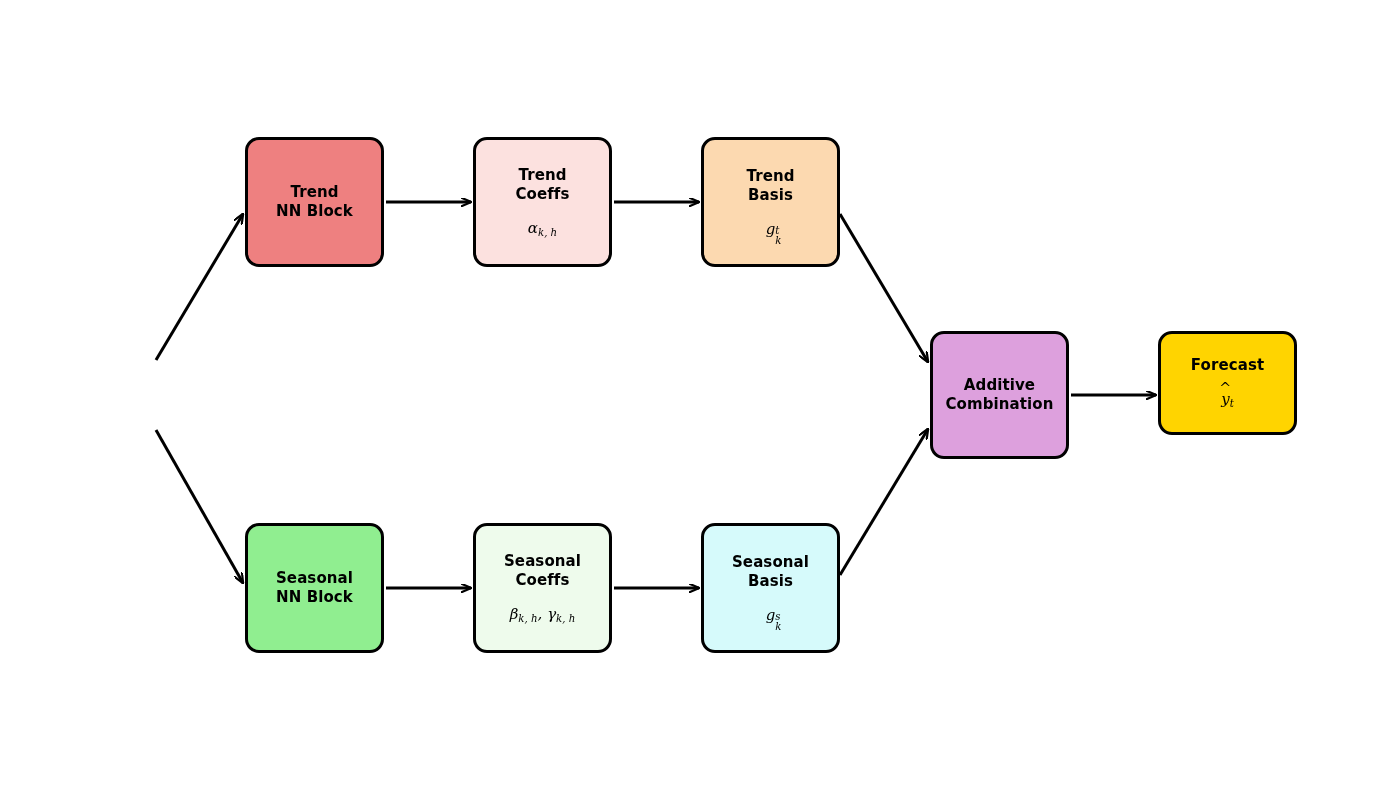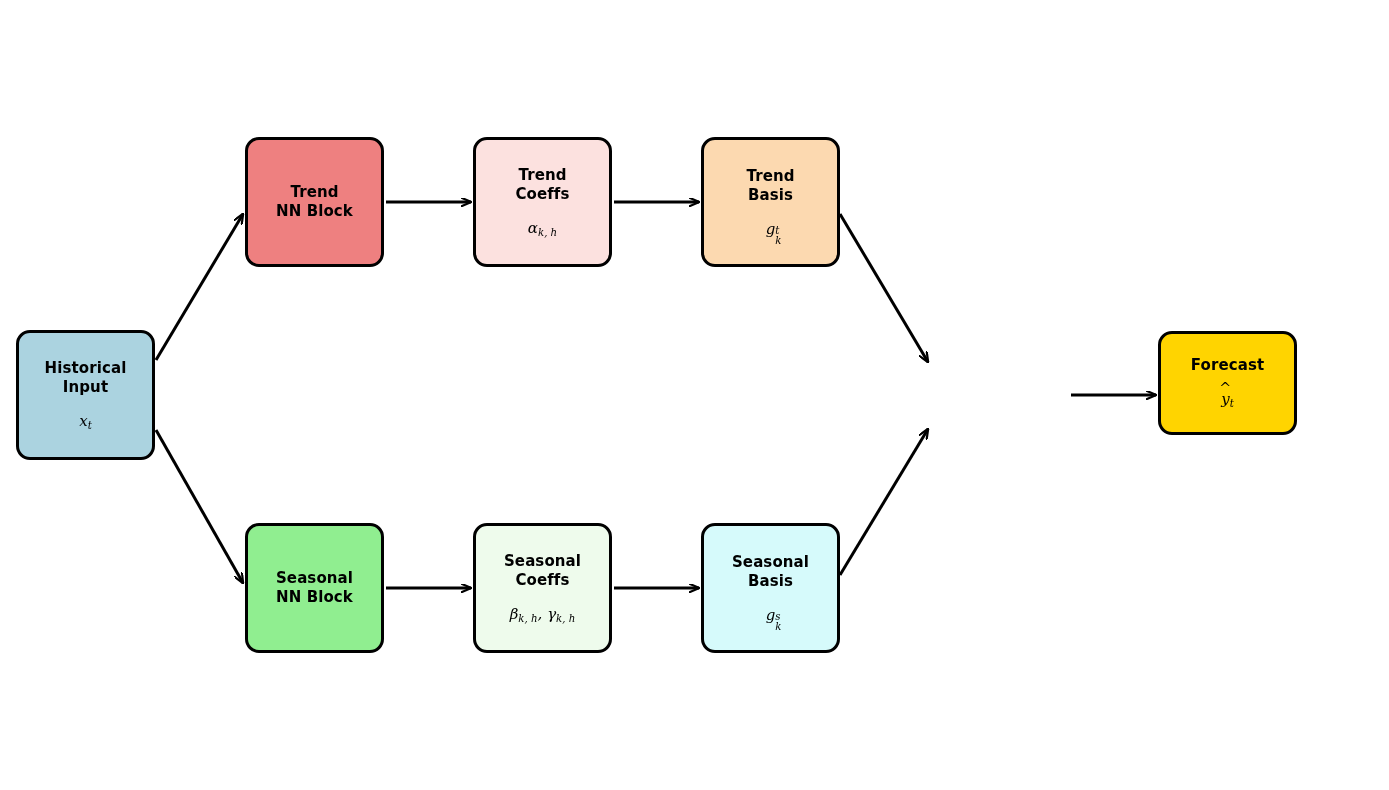--- a/index.html
+++ b/index.html
@@ -117,27 +117,20 @@
 
     <line x1="386" y1="588" x2="471" y2="588" stroke="#000000" stroke-width="3" marker-end="url(#arrowhead)"></line>
 
     <line x1="614" y1="588" x2="699" y2="588" stroke="#000000" stroke-width="3" marker-end="url(#arrowhead)"></line>
 
     <line x1="840" y1="575" x2="928" y2="429" stroke="#000000" stroke-width="3" marker-end="url(#arrowhead)"></line>
 
     <line x1="1071" y1="395" x2="1156" y2="395" stroke="#000000" stroke-width="3" marker-end="url(#arrowhead)"></line>
   </svg>
 
-  <div class="node" id="node-historical-input" style="left: 16px; top: 330px; width: 139px; height: 130px; background: rgb(171, 211, 224);">
-    <div class="node-title">Historical
-Input</div>
-    <div class="node-math">
-      <span>x</span><sub>t</sub>
-    </div>
-  </div>
 
   <div class="node" id="node-trend-nn-block" style="left: 245px; top: 137px; width: 139px; height: 130px; background: rgb(238, 128, 128);">
     <div class="node-title">Trend
 NN Block</div>
   </div>
 
   <div class="node" id="node-trend-coeffs" style="left: 473px; top: 137px; width: 139px; height: 130px; background: rgb(252, 225, 223);">
     <div class="node-title">Trend
 Coeffs</div>
     <div class="node-math">
@@ -167,20 +160,24 @@
   </div>
 
   <div class="node" id="node-seasonal-basis" style="left: 701px; top: 523px; width: 139px; height: 130px; background: rgb(214, 250, 251);">
     <div class="node-title">Seasonal
 Basis</div>
     <div class="node-math">
       <span>g</span><span class="sub-sup"><sup>s</sup><sub>k</sub></span>
     </div>
   </div>
 
+  <div class="node" id="node-additive-combination" style="left: 930px; top: 331px; width: 139px; height: 128px; background: rgb(221, 160, 221);">
+    <div class="node-title">Additive
+Combination</div>
+  </div>
 
   <div class="node" id="node-forecast" style="left: 1158px; top: 331px; width: 139px; height: 104px; background: rgb(255, 212, 0);">
     <div class="node-title">Forecast</div>
     <div class="node-math">
       <span class="hat-wrap"><span class="hat">^</span><span>y</span></span><sub>t</sub>
     </div>
   </div>
 
 </div>
 

